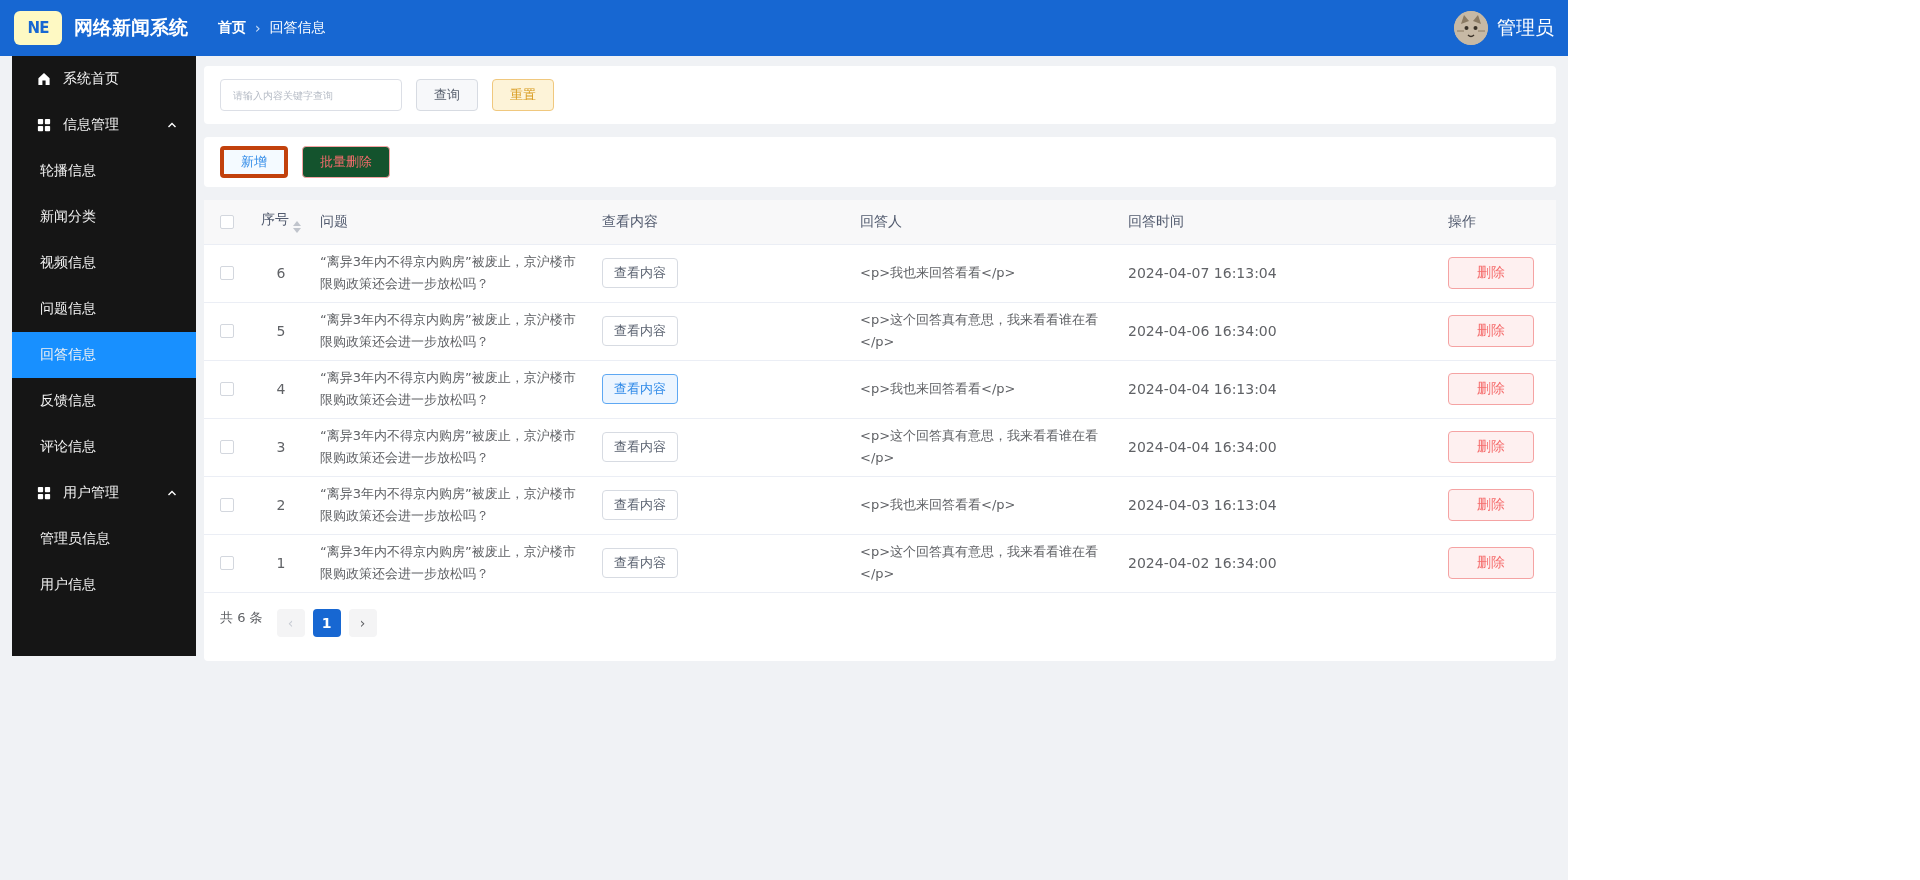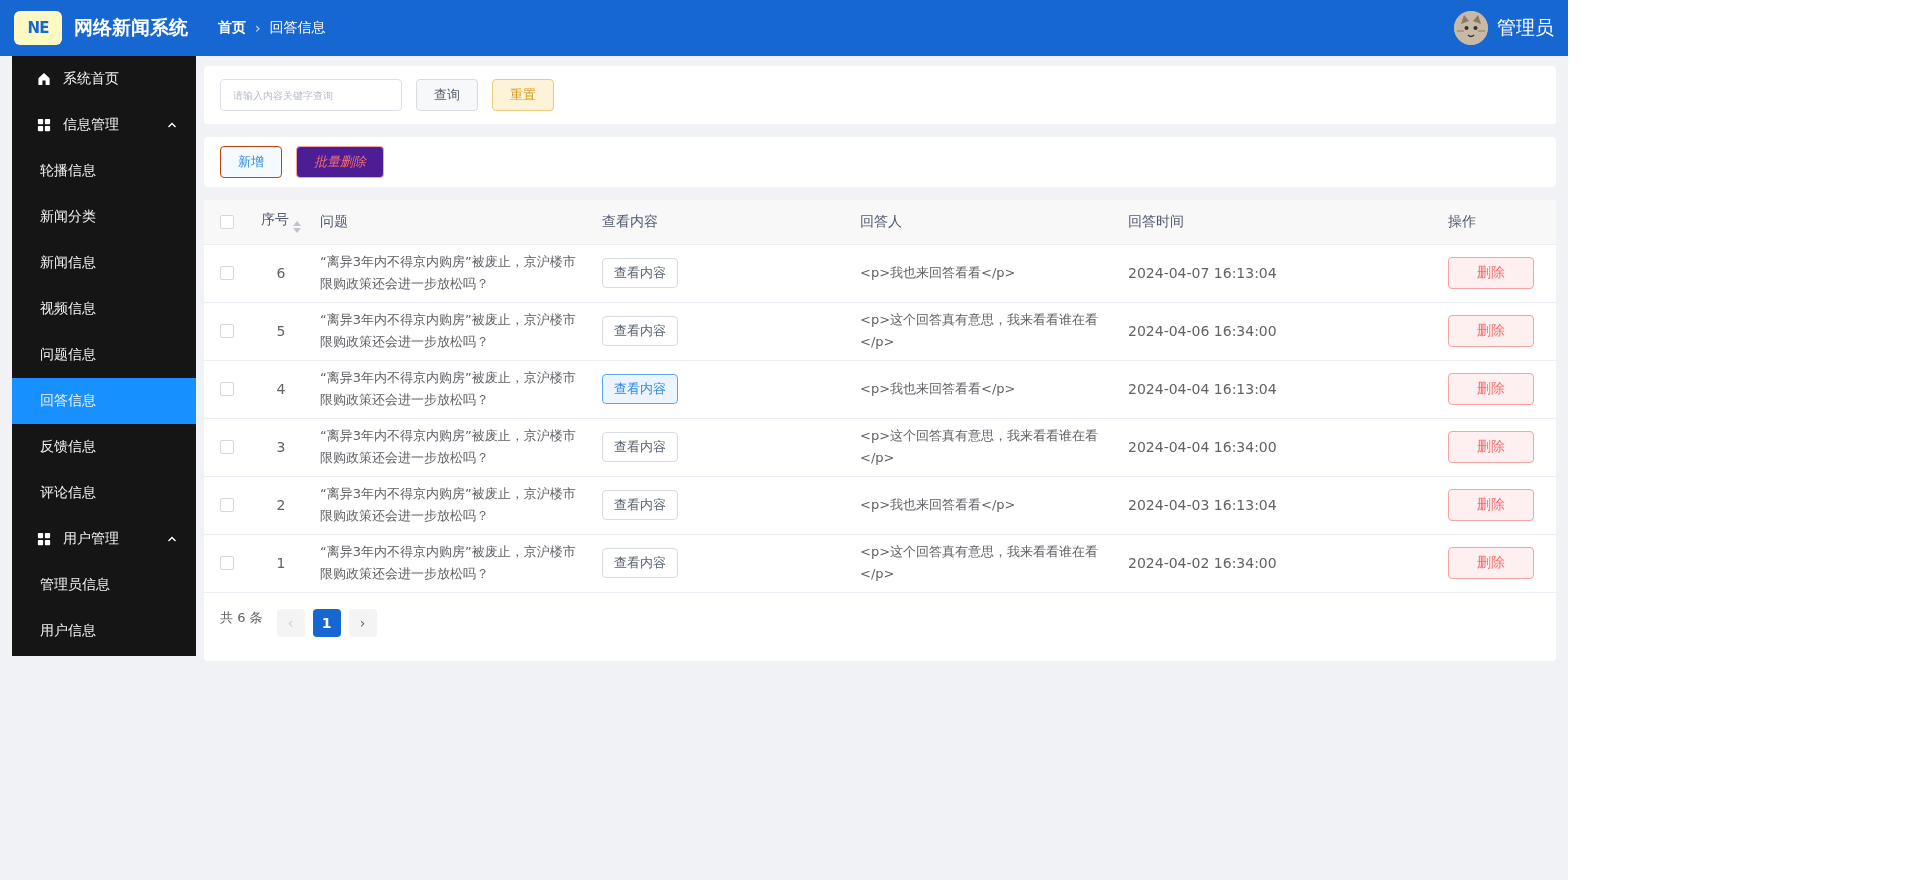--- a/index.html
+++ b/index.html
@@ -33,22 +33,22 @@
   .action-card { padding:9px 16px; display:flex; align-items:center; gap:14px; }
 
   .input { width:182px; height:32px; border:1px solid #dcdfe6; border-radius:4px; padding:0 12px; font-size:10px; color:#606266;
            font-family:"DejaVu Sans","Liberation Sans",sans-serif; outline:none; background:#fff; }
   .input::placeholder { color:#b6bcc6; }
 
   .btn { height:32px; padding:0 17px; border-radius:4px; font-size:13px; cursor:pointer;
          font-family:"DejaVu Sans","Liberation Sans",sans-serif; display:inline-flex; align-items:center; justify-content:center; }
   .btn-default { background:#f7f8fa; border:1px solid #d7dbe2; color:#5a6270; }
   .btn-warning { background:#fdf3d8; border:1px solid #f0c87e; color:#d89a1e; }
-  .btn-primary-plain { background:#f4faff; border:1px solid #c2410c; color:#2f8ae8; }
-  .btn-danger-plain { background:#4c1d95; border:1px solid #f5a3a3; color:#f56c6c;font-style:italic; }
+  .btn-primary-plain { background:#f4faff; border:4px solid #c2410c; color:#2f8ae8; }
+  .btn-danger-plain { background:#14532d; border:1px solid #f5a3a3; color:#f56c6c; }
 
   
   .table-card { padding:0 0 4px 0; }
   table.table { width:100%; border-collapse:collapse; font-size:14px; color:#606266; table-layout:fixed; }
   thead th { height:44px; background:#f8f8f9; color:#515a6e; font-weight:normal; text-align:left;
              border-bottom:1px solid #ebeef5; padding:0 8px; }
   th.center, td.center { text-align:center; }
   tbody td { height:58px; border-bottom:1px solid #ebeef5; padding:0 8px; vertical-align:middle; }
   .q-text { font-size:13px; line-height:22px; color:#606266; }
   .checkbox { width:14px; height:14px; border:1px solid #d3d7de; border-radius:2px; background:#fff; margin:0 auto; cursor:pointer; }
@@ -127,23 +127,20 @@
             </svg>
       </span>
     </div>
         <div class="submenu-item">
       <span class="mi-label">轮播信息</span>
     </div>
         <div class="submenu-item">
       <span class="mi-label">新闻分类</span>
     </div>
         <div class="submenu-item">
-      <span class="mi-label">新闻信息</span>
-    </div>
-        <div class="submenu-item">
       <span class="mi-label">视频信息</span>
     </div>
         <div class="submenu-item">
       <span class="mi-label">问题信息</span>
     </div>
         <div class="submenu-item active">
       <span class="mi-label">回答信息</span>
     </div>
         <div class="submenu-item">
       <span class="mi-label">反馈信息</span>

